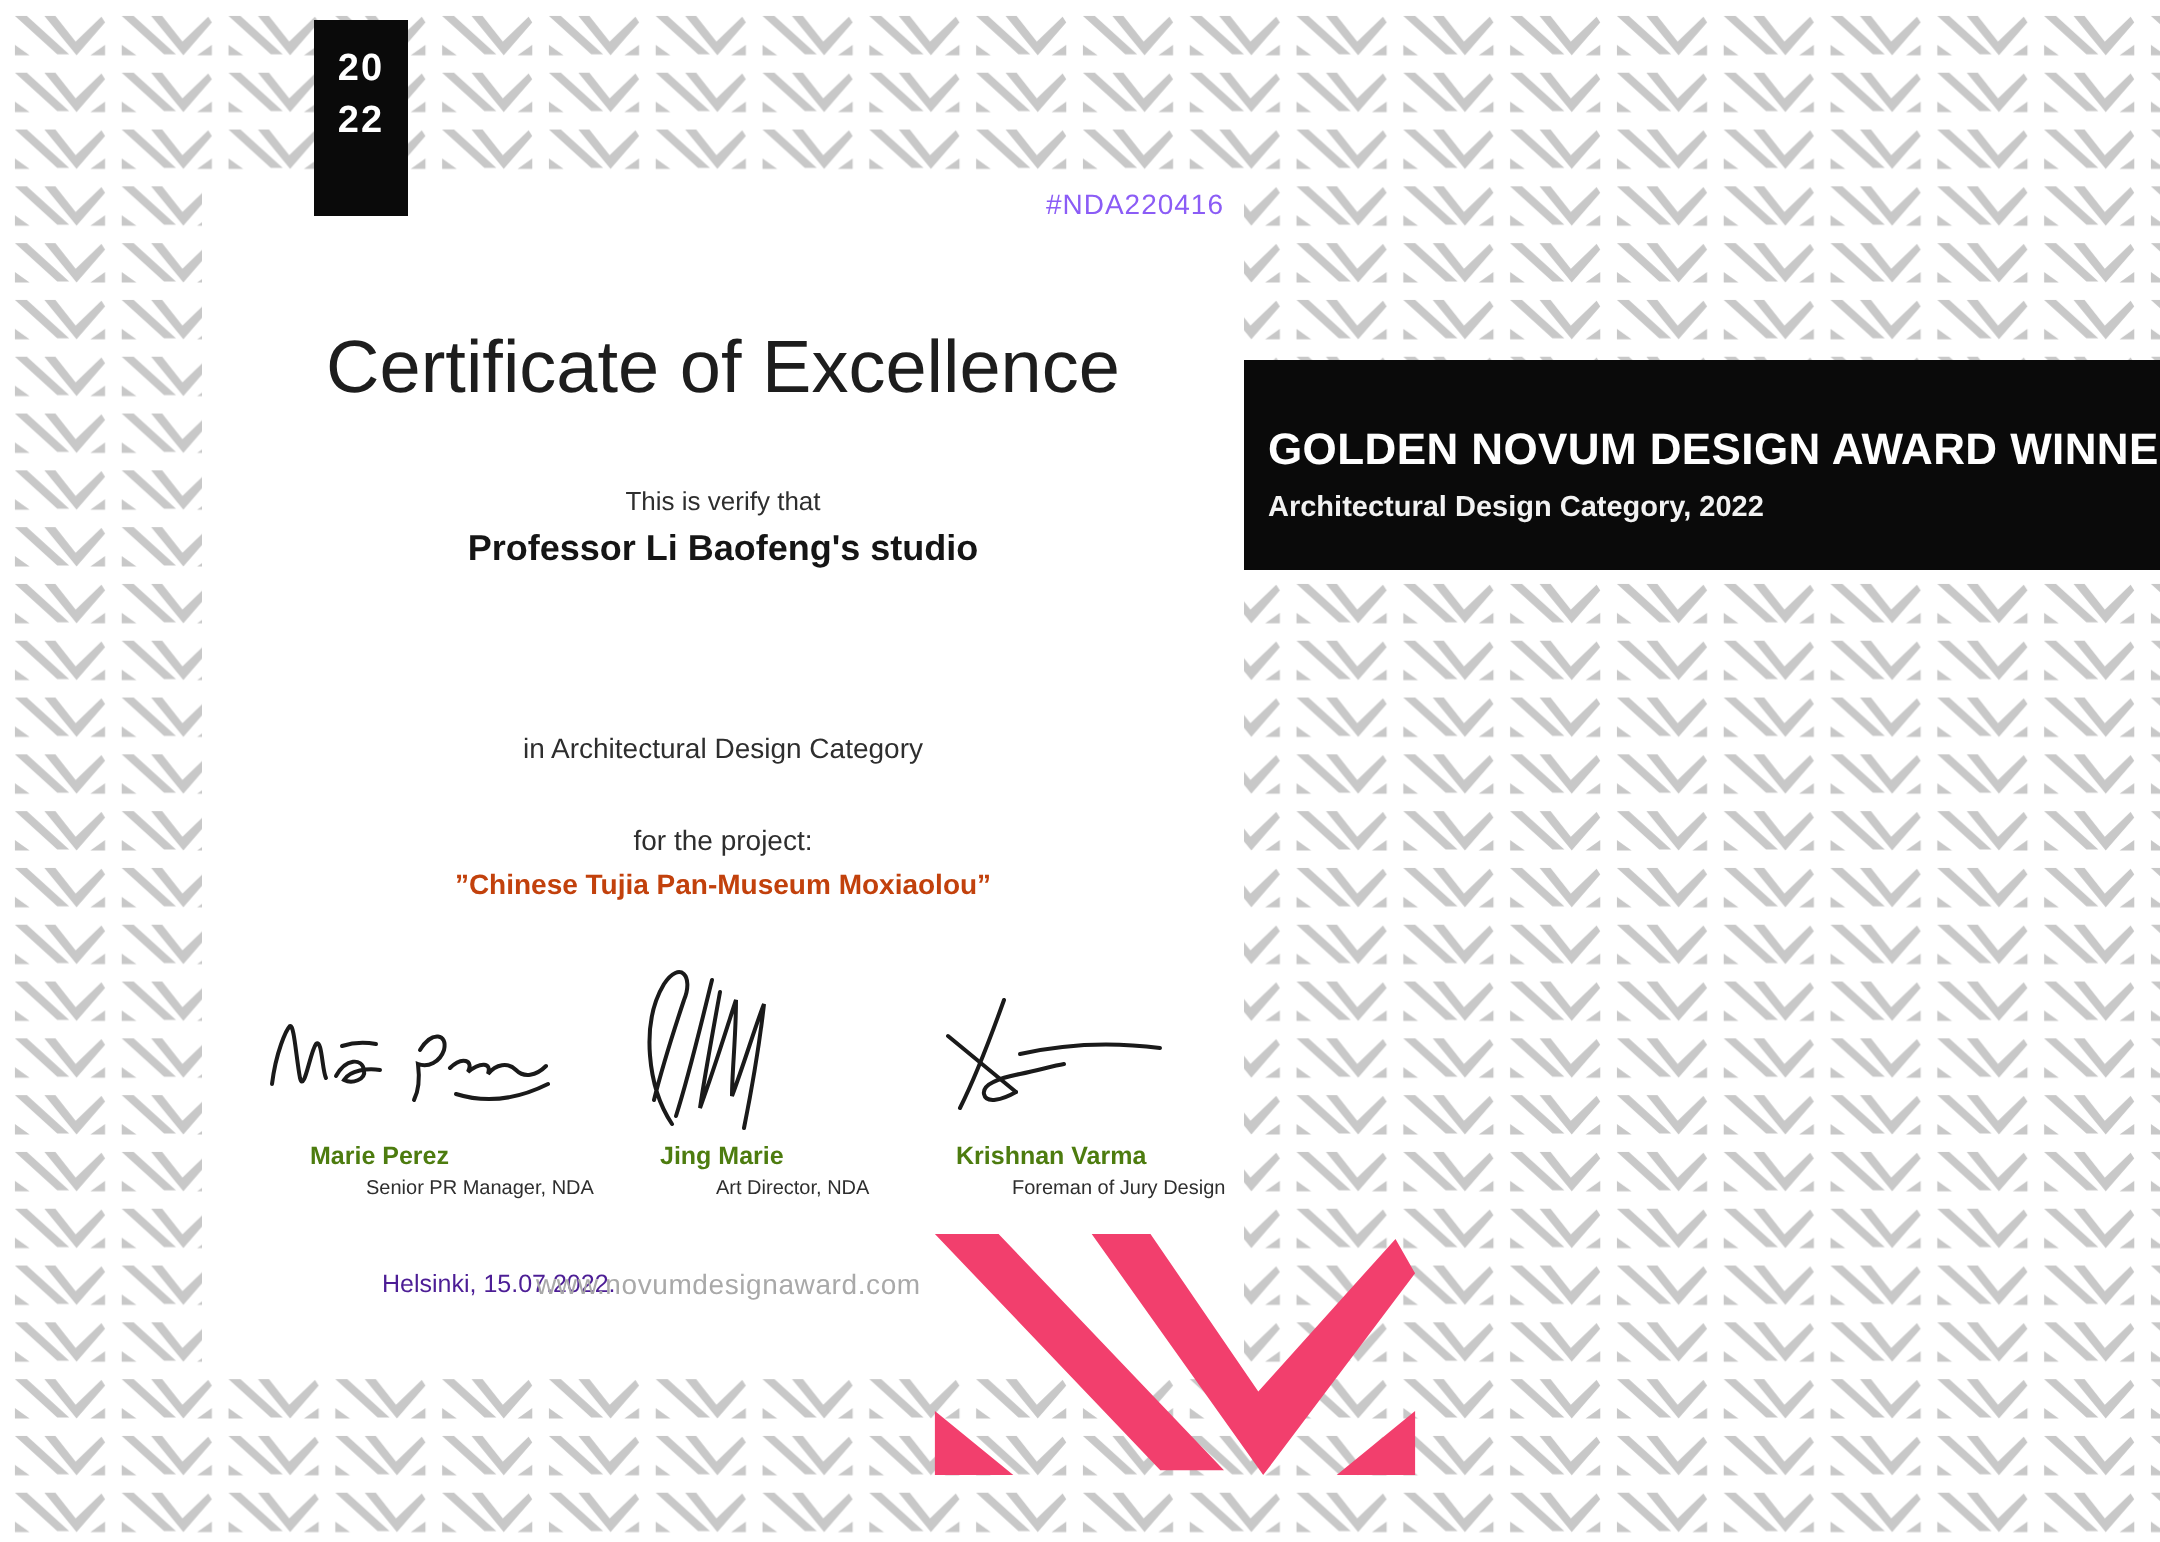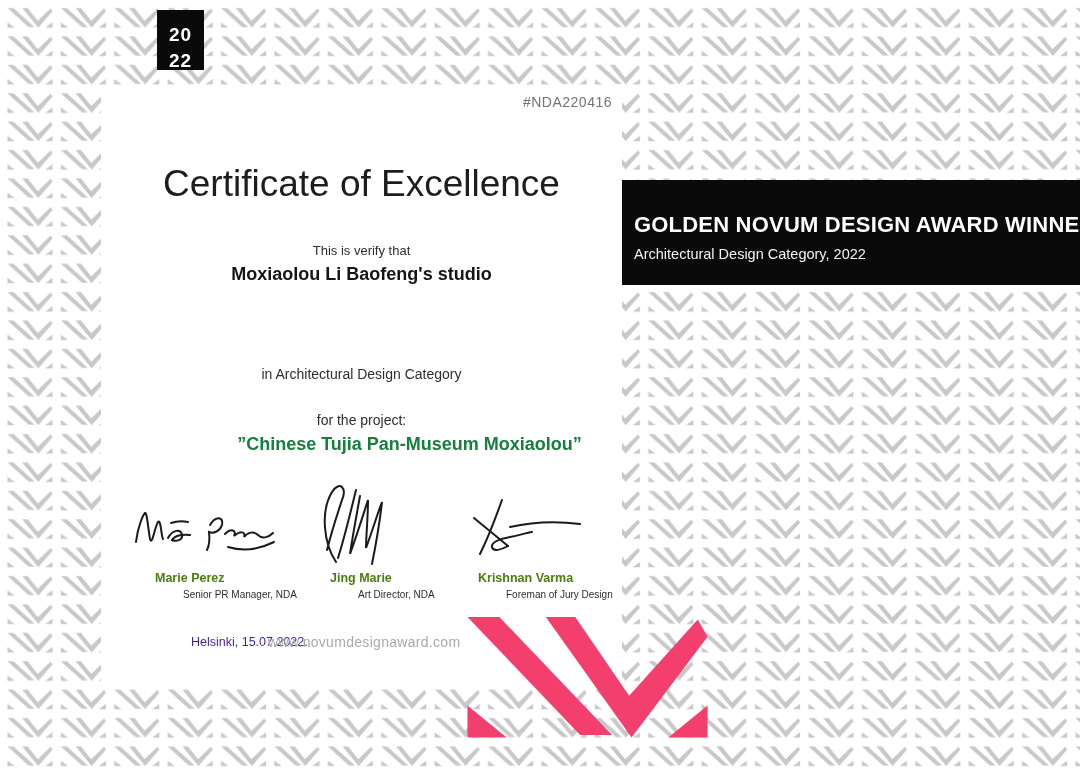--- a/index.html
+++ b/index.html
@@ -17,58 +17,58 @@
   .stage{position:absolute;left:0;top:0;width:1080px;height:771px;background:#fff;}
   .bg-pattern{position:absolute;left:0;top:0;z-index:0;}
   .cert-panel{
     position:absolute;left:101px;top:90px;width:521px;height:595px;
     background:#ffffff;z-index:1;
   }
   .abs{position:absolute;}
   .ctr{width:521px;text-align:center;left:101px;}
   .cert-id{
     left:auto;right:468px;top:94px;z-index:2;
-    font-size:14px;color:#737373;letter-spacing:0.5px;
+    font-size:14px;color:#8b5cf6;letter-spacing:0.5px;
   }
   .cert-title{
     top:163px;z-index:2;color:#1d1d1d;
     font-size:37px;font-weight:400;letter-spacing:0px;
   }
   .line-sm{font-size:13px;color:#2e2e2e;z-index:2;}
   .verify-line{top:243px;}
   .recipient{top:264px;font-size:18px;font-weight:700;color:#151515;z-index:2;}
   .haswon-line{top:298px;}
   .award-name{top:343px;font-size:15px;font-weight:700;color:#151515;letter-spacing:0.2px;z-index:2;}
   .category-line{top:366px;font-size:14px;}
   .project-label{top:412px;font-size:14px;}
-  .project-name{top:434px;font-size:18px;font-weight:700;color:#15803d;z-index:2;margin-left:48px;}
+  .project-name{top:434px;font-size:14px;font-weight:700;color:#c2410c;z-index:2;}
   .sig-svg{z-index:2;}
   .sig-svg path{stroke:#1a1a1a;stroke-width:2;fill:none;stroke-linecap:round;}
   .sig-name{font-size:12.5px;font-weight:700;color:#4d7c0f;z-index:2;}
   .sig-title{font-size:10px;color:#2e2e2e;z-index:2;margin-left:28px;}
   .date-place{left:155px;top:635px;font-size:12.5px;color:#4c1d95;z-index:2;margin-left:36px;}
   .website{left:268px;top:634px;font-size:14px;color:#a9a9a9;z-index:2;letter-spacing:0.3px;}
   .year-box{
-    position:absolute;left:157px;top:10px;width:47px;height:60px;
+    position:absolute;left:157px;top:10px;width:47px;height:98px;
     background:var(--blackbox);z-index:2;text-align:center;padding-top:12px;
   }
   .year-box div{
     color:#ffffff;font-size:19px;font-weight:700;line-height:26px;letter-spacing:1px;
   }
   .winner-banner{
     position:absolute;left:622px;top:180px;width:458px;height:105px;
     background:var(--blackbox);z-index:2;padding-left:12px;
   }
   .winner-title{
     position:absolute;left:12px;top:32px;width:440px;
     color:#ffffff;font-size:22px;font-weight:700;letter-spacing:0.2px;white-space:nowrap;
   }
   .winner-subtitle{
     position:absolute;left:12px;top:66px;width:440px;
-    color:#f2f2f2;font-size:14.5px;font-weight:400;
+    color:#f2f2f2;font-size:14.5px;font-weight:700;
   }
   .nv-logo{position:absolute;left:465px;top:617px;z-index:3;}
 </style>
 </head>
 <body>
 
 <div class="stage">
 
   <svg class="bg-pattern" width="1080" height="771" aria-hidden="true">
     <defs>
@@ -86,21 +86,21 @@
 
   <div class="year-box">
     <div>20</div>
     <div>22</div>
   </div>
 
   <div class="abs cert-id">#NDA220416</div>
 
   <div class="abs ctr cert-title">Certificate of Excellence</div>
   <div class="abs ctr line-sm verify-line">This is verify that</div>
-  <div class="abs ctr recipient">Moxiaolou Li Baofeng's studio</div>
+  <div class="abs ctr recipient">Professor Li Baofeng's studio</div>
   <div class="abs ctr line-sm project-label">for the project:</div>
   <div class="abs ctr line-sm category-line">in Architectural Design Category</div>
   <div class="abs ctr project-name">”Chinese Tujia Pan-Museum Moxiaolou”</div>
 
   <svg class="abs sig-svg" style="left:130px;top:498px;" width="145" height="68" viewBox="0 0 145 68" aria-hidden="true">
     <path d="M6,44 C8,28 13,17 15,15 C17,14 18,30 20,41 C22,49 25,28 28,24 C31,21 31,37 33,41"></path>
     <path d="M38,40 C43,31 51,31 52,37 C53,42 46,44 42,42 C45,37 54,36 60,37"></path>
     <path d="M41,25 C47,23 53,23 58,24"></path>
     <path d="M80,27 C86,17 94,19 92,27 C90,33 84,36 79,34 C80,42 79,48 77,52"></path>
     <path d="M95,36 C101,30 107,32 104,38 C110,33 116,33 114,39 C118,34 124,33 128,37 C132,41 138,40 143,35"></path>

